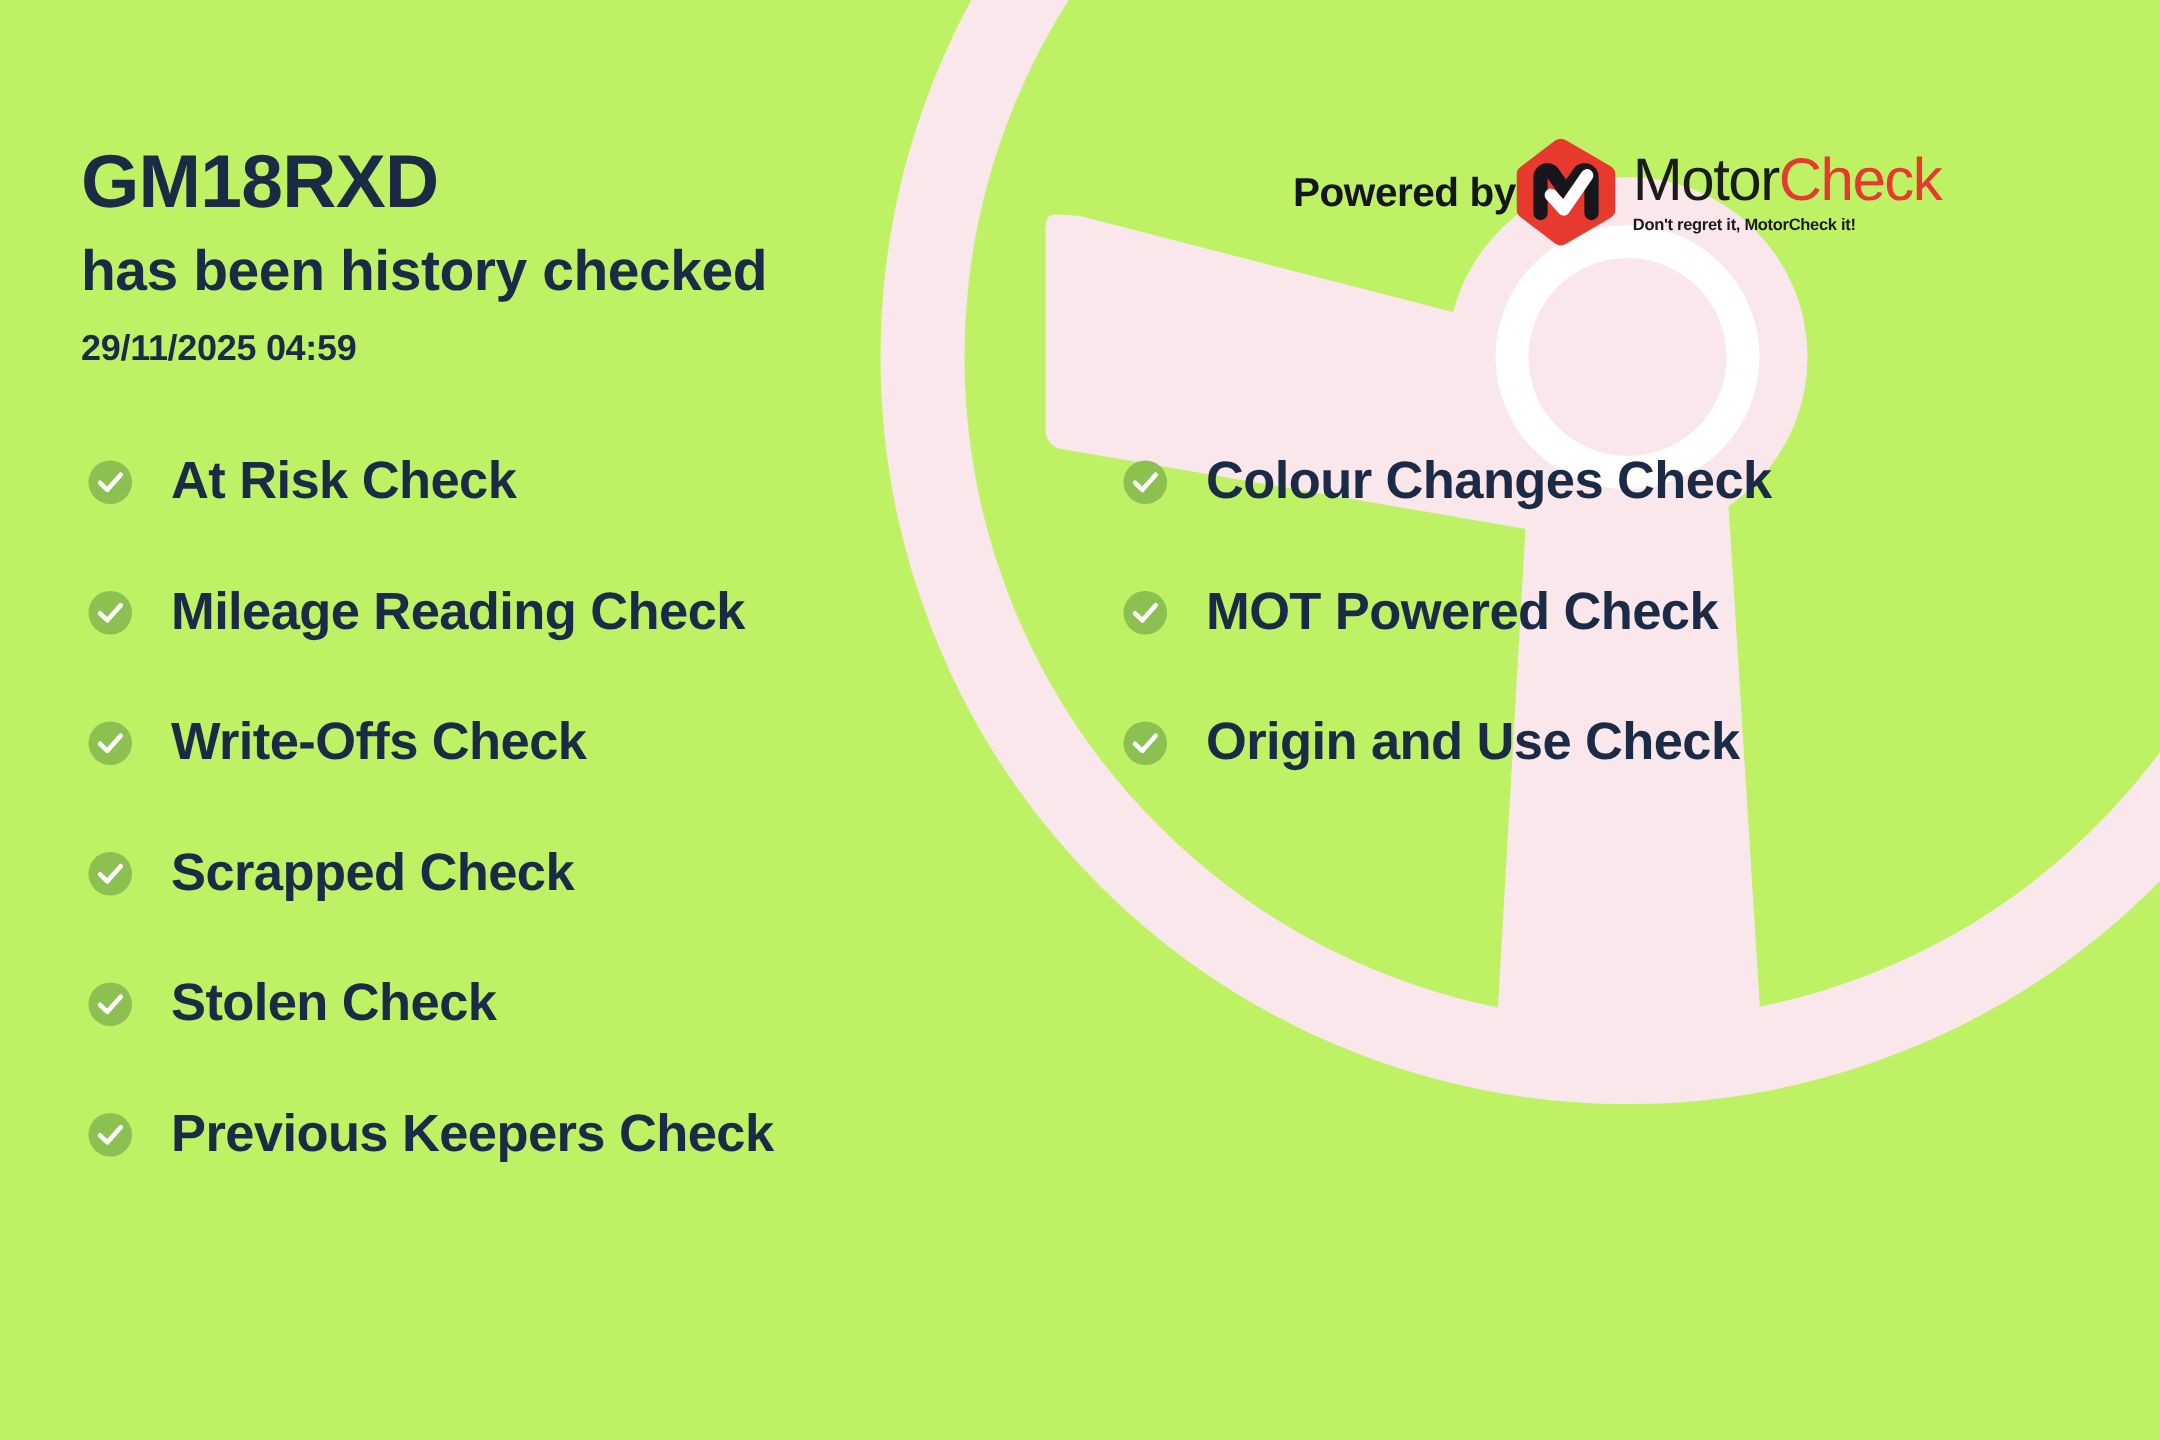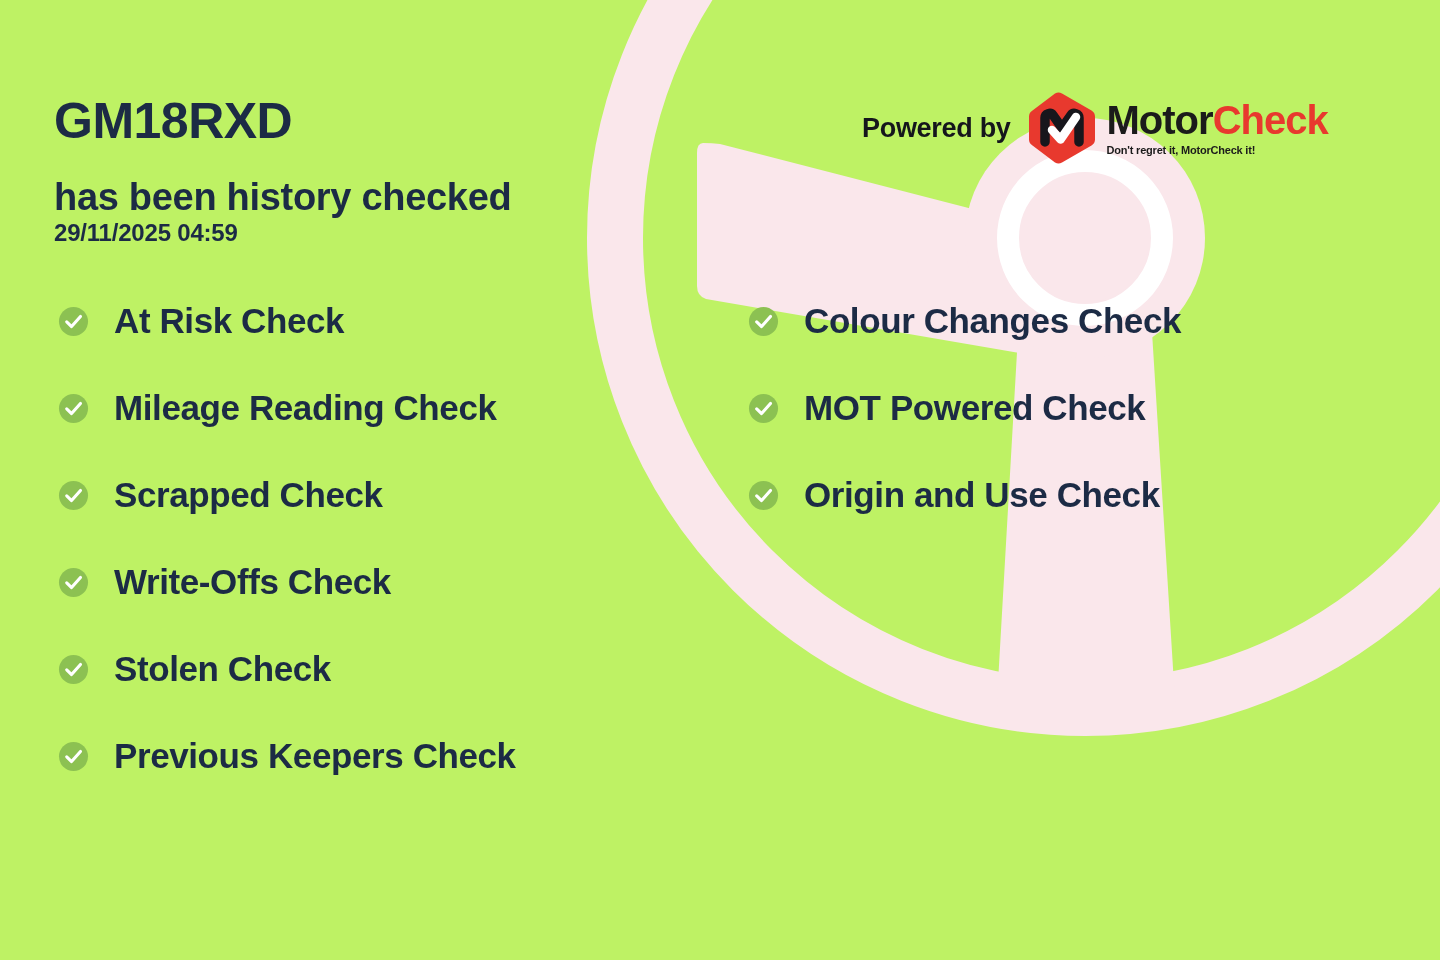--- a/index.html
+++ b/index.html
@@ -47,41 +47,39 @@
   .subtitle {
     position: absolute;
     left: 54px;
     top: 160px;
     font-size: 38px;
     font-weight: 700;
     letter-spacing: -0.3px;
     color: #1c2b45;
     line-height: 1.15;
     white-space: nowrap;
-    margin-top: 16px;
   }
   .timestamp {
     position: absolute;
     left: 54px;
     top: 219px;
     font-size: 24px;
     font-weight: 600;
     color: #1c2b45;
     letter-spacing: -0.2px;
     white-space: nowrap;
   }
 
   
   .brand-block {
     position: absolute;
     left: 862px;
     top: 92px;
     display: flex;
     align-items: center;
-    gap: 18px;
   }
   .powered-by {
     font-size: 27px;
     font-weight: 600;
     color: #15161c;
     letter-spacing: -0.3px;
     white-space: nowrap;
   }
   .brand-mark {
     display: flex;
@@ -95,21 +93,21 @@
     flex: 0 0 auto;
   }
   .wordmark {
     display: flex;
     flex-direction: column;
     justify-content: center;
     line-height: 1;
   }
   .wordmark-top {
     font-size: 40px;
-    font-weight: 700;
+    font-weight: 400;
     letter-spacing: -1px;
     white-space: nowrap;
   }
   .wm-motor { color: #1b1b1b; }
   .wm-check { color: #e8392e; }
   .wordmark-tagline {
     font-size: 11px;
     font-weight: 700;
     color: #1b1b1b;
     letter-spacing: -0.2px;
@@ -228,38 +226,38 @@
       </span>
       <span class="check-label">Mileage Reading Check</span>
     </div>
     <div class="check-row">
       <span class="check-icon">
         <svg viewBox="0 0 32 32" width="31" height="31" xmlns="http://www.w3.org/2000/svg">
           <circle cx="16" cy="16" r="15" fill="#8cc152"></circle>
           <path d="M9 16.4 L14 21.2 L23.2 10.8" fill="none" stroke="#ffffff" stroke-width="3.2" stroke-linecap="round" stroke-linejoin="round"></path>
         </svg>
       </span>
+      <span class="check-label">Write-Offs Check</span>
+    </div>
+    <div class="check-row">
+      <span class="check-icon">
+        <svg viewBox="0 0 32 32" width="31" height="31" xmlns="http://www.w3.org/2000/svg">
+          <circle cx="16" cy="16" r="15" fill="#8cc152"></circle>
+          <path d="M9 16.4 L14 21.2 L23.2 10.8" fill="none" stroke="#ffffff" stroke-width="3.2" stroke-linecap="round" stroke-linejoin="round"></path>
+        </svg>
+      </span>
       <span class="check-label">Scrapped Check</span>
     </div>
     <div class="check-row">
       <span class="check-icon">
         <svg viewBox="0 0 32 32" width="31" height="31" xmlns="http://www.w3.org/2000/svg">
           <circle cx="16" cy="16" r="15" fill="#8cc152"></circle>
           <path d="M9 16.4 L14 21.2 L23.2 10.8" fill="none" stroke="#ffffff" stroke-width="3.2" stroke-linecap="round" stroke-linejoin="round"></path>
         </svg>
       </span>
-      <span class="check-label">Write-Offs Check</span>
-    </div>
-    <div class="check-row">
-      <span class="check-icon">
-        <svg viewBox="0 0 32 32" width="31" height="31" xmlns="http://www.w3.org/2000/svg">
-          <circle cx="16" cy="16" r="15" fill="#8cc152"></circle>
-          <path d="M9 16.4 L14 21.2 L23.2 10.8" fill="none" stroke="#ffffff" stroke-width="3.2" stroke-linecap="round" stroke-linejoin="round"></path>
-        </svg>
-      </span>
       <span class="check-label">Stolen Check</span>
     </div>
     <div class="check-row">
       <span class="check-icon">
         <svg viewBox="0 0 32 32" width="31" height="31" xmlns="http://www.w3.org/2000/svg">
           <circle cx="16" cy="16" r="15" fill="#8cc152"></circle>
           <path d="M9 16.4 L14 21.2 L23.2 10.8" fill="none" stroke="#ffffff" stroke-width="3.2" stroke-linecap="round" stroke-linejoin="round"></path>
         </svg>
       </span>
       <span class="check-label">Previous Keepers Check</span>

